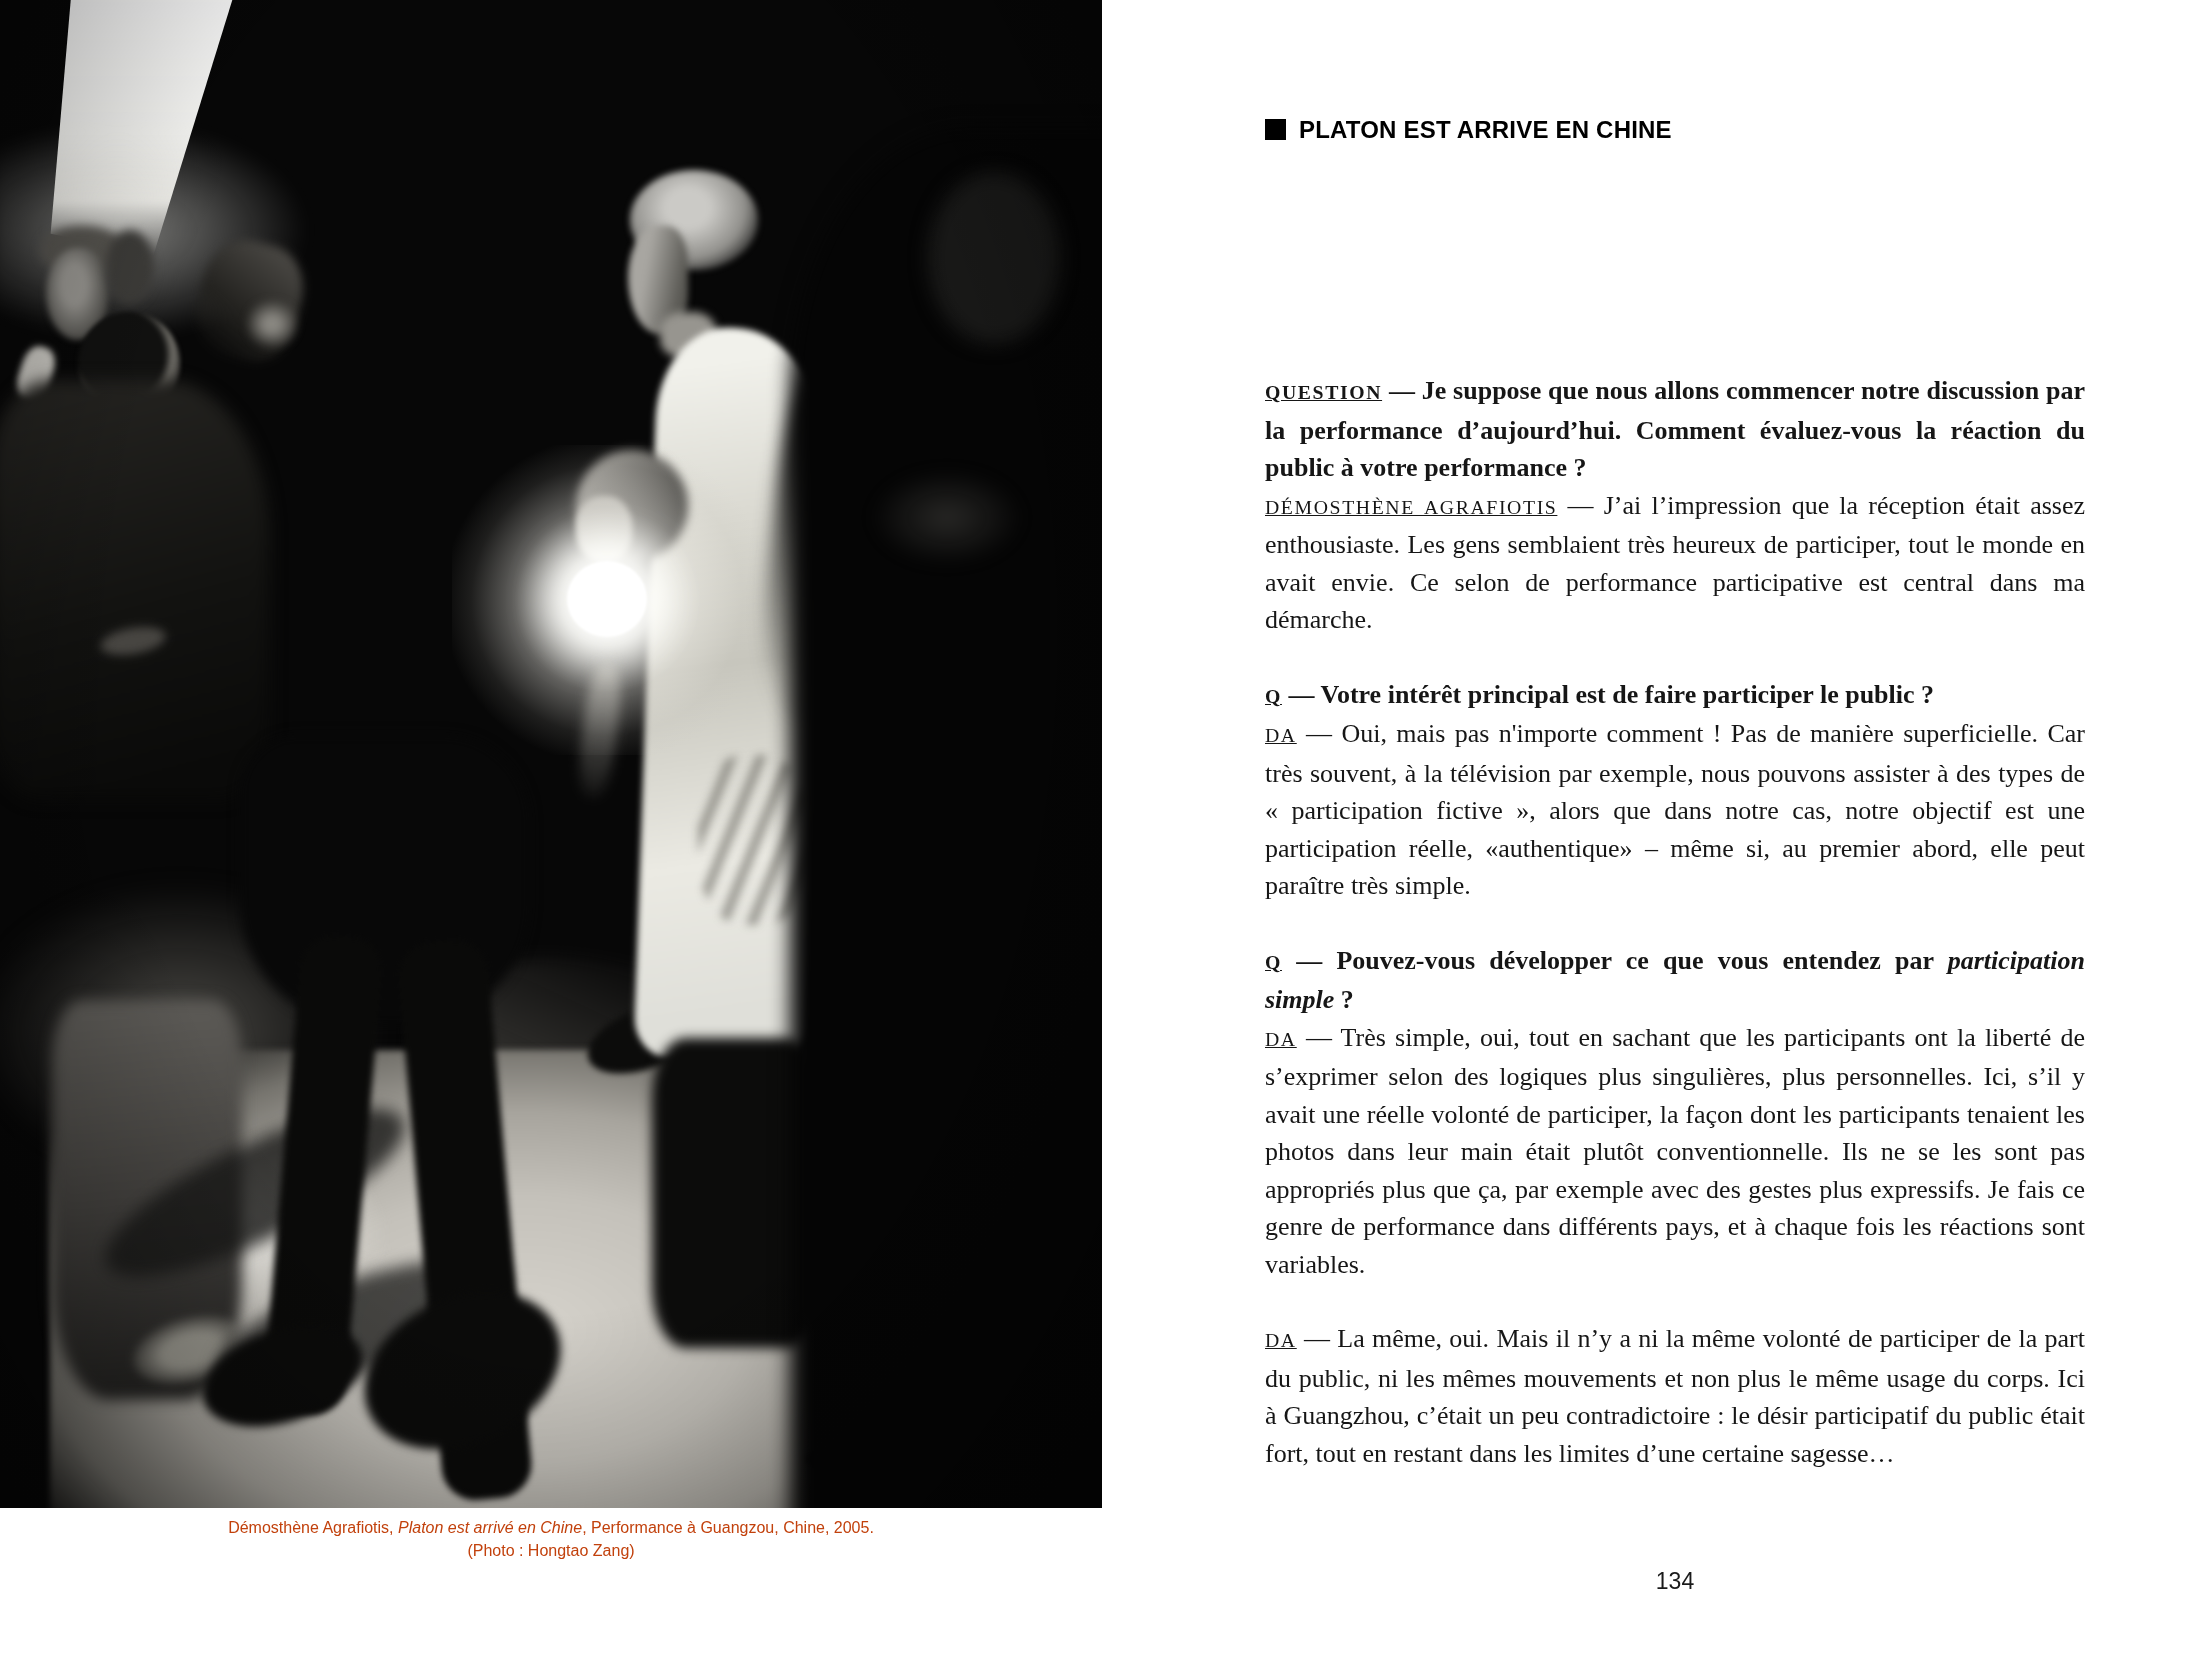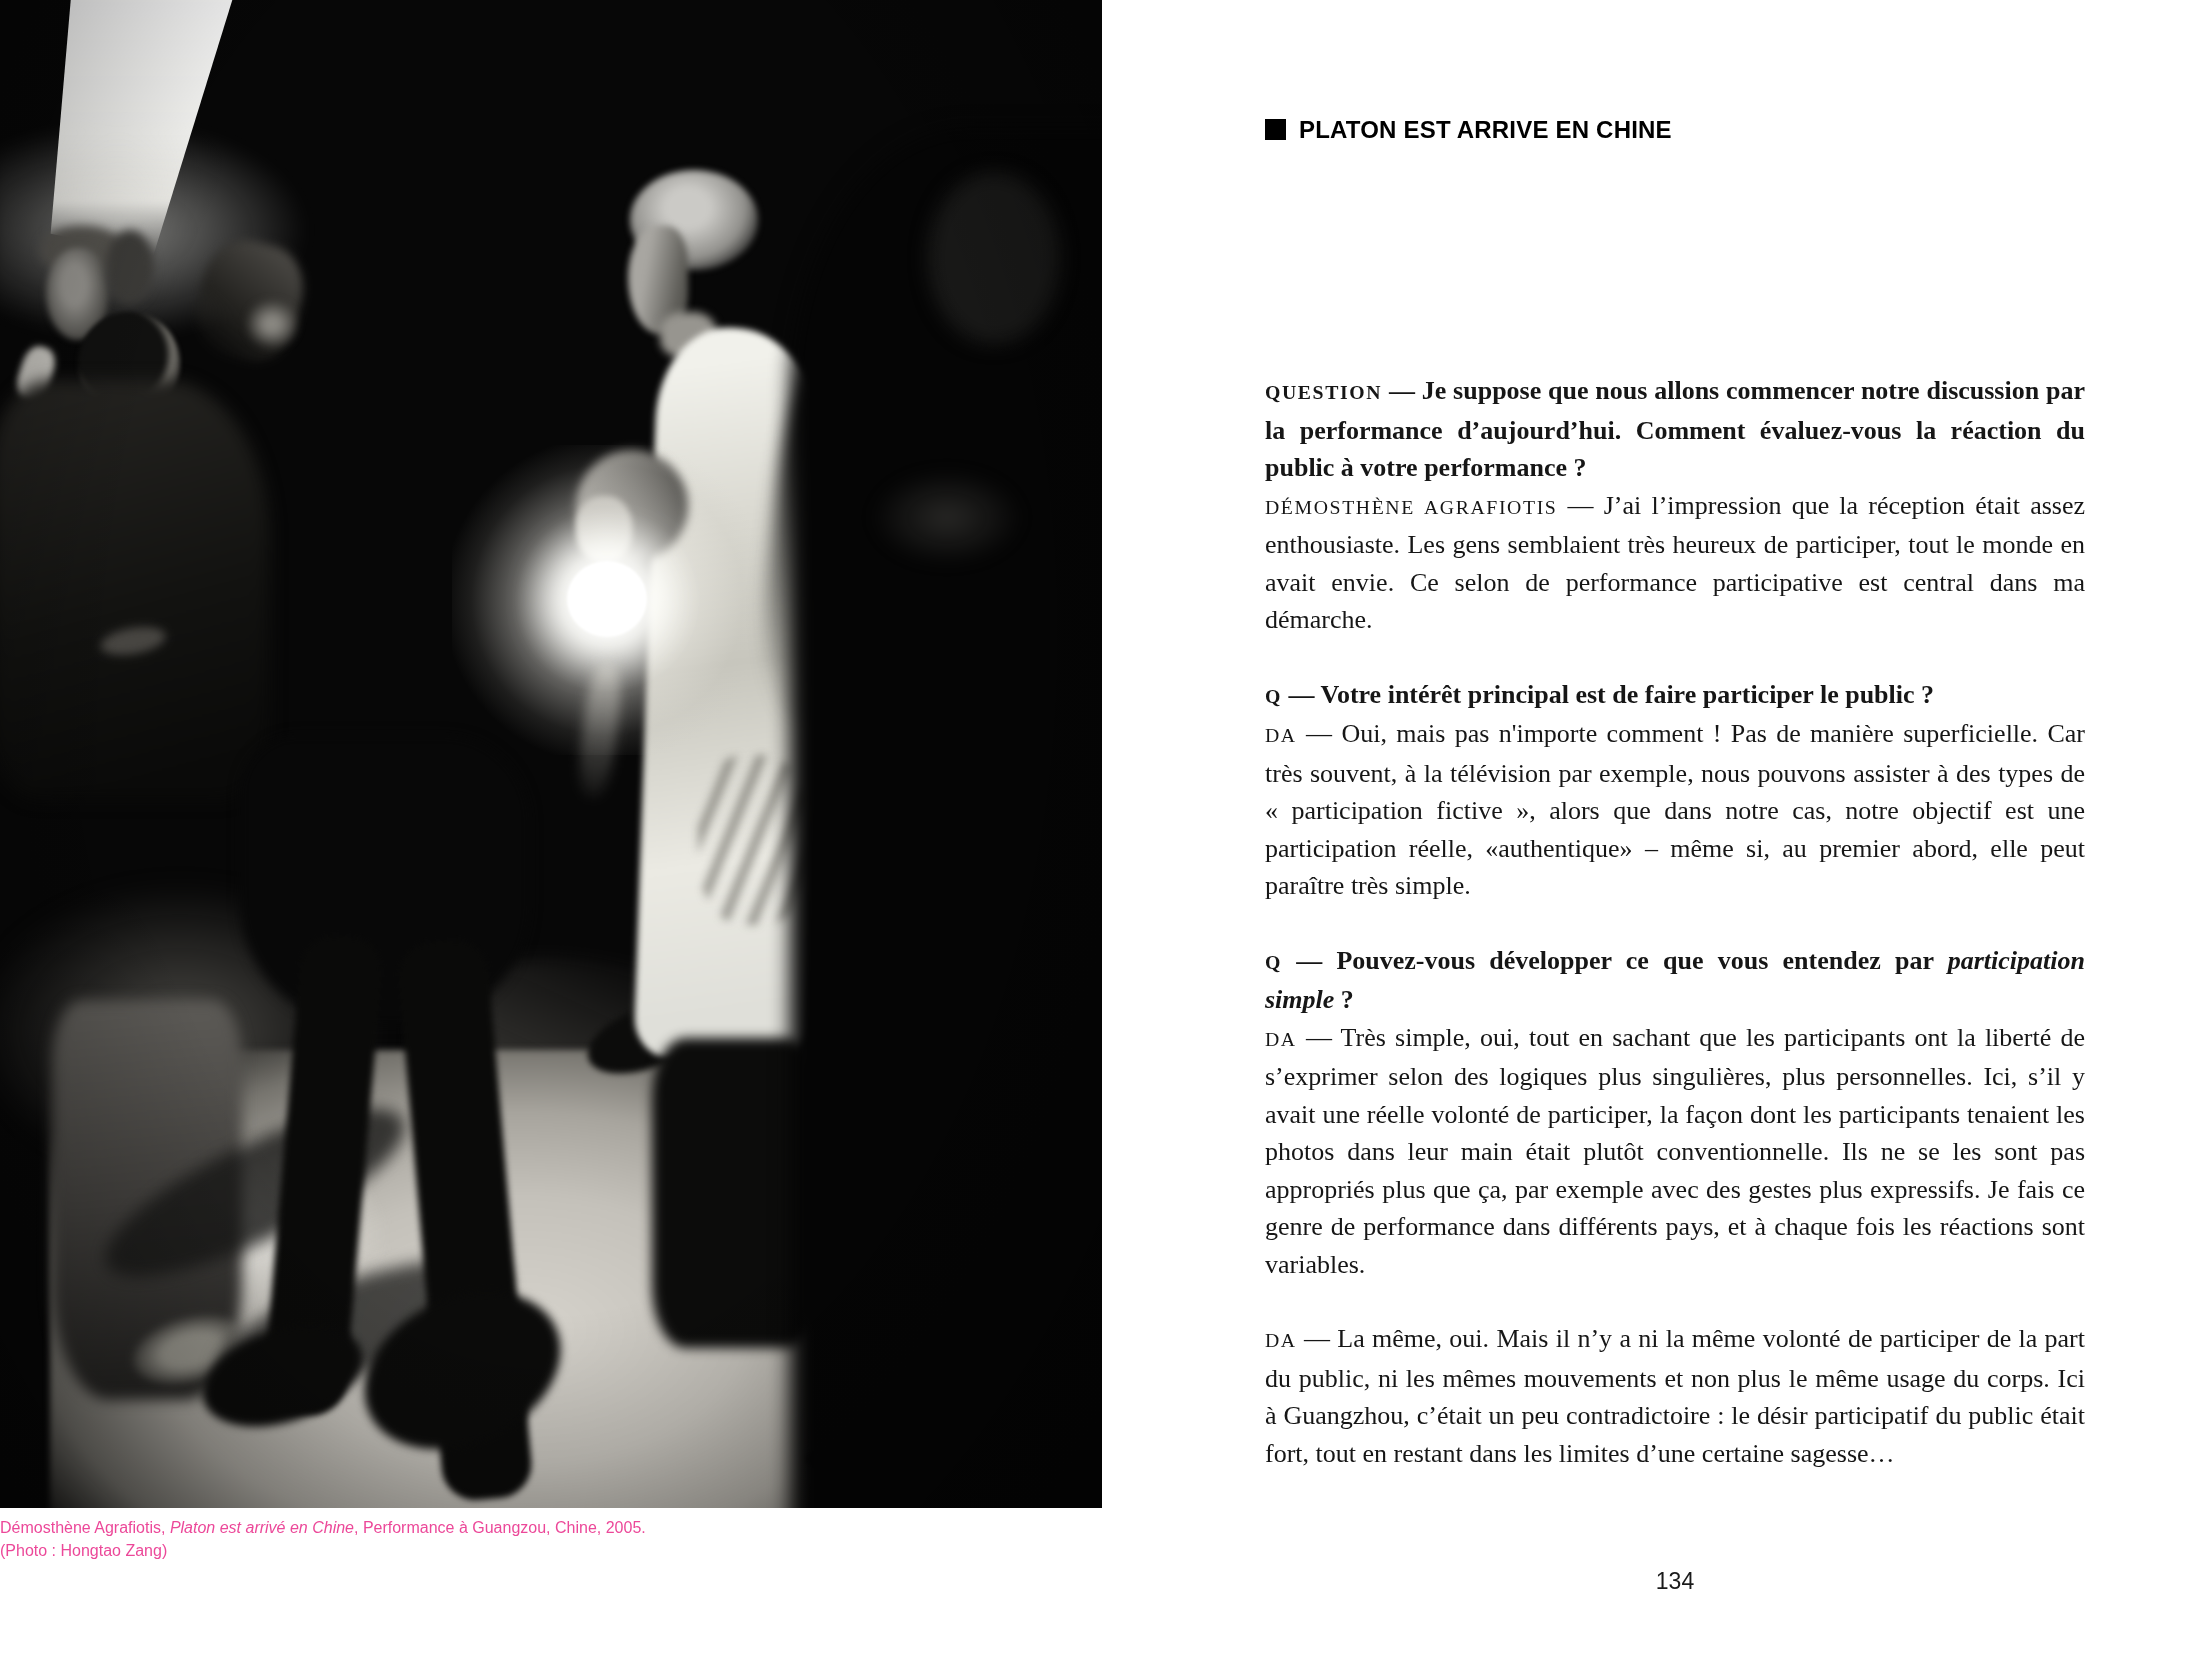--- a/index.html
+++ b/index.html
@@ -120,22 +120,22 @@
   .c-shoe-a { left:200px; top:1330px; width:165px; height:92px; border-radius:50%; background:#0b0b0a;
     transform:rotate(-18deg); filter:blur(4px); }
   .c-shoe-b { left:360px; top:1298px; width:205px; height:145px; border-radius:50%; background:#0b0b0a;
     transform:rotate(-25deg); filter:blur(5px); }
 
   .vignette { left:0; top:0; width:100%; height:100%;
     background:radial-gradient(ellipse at 50% 42%, rgba(0,0,0,0) 55%, rgba(0,0,0,0.45) 100%); }
 
   
   .fig-caption {
-    position:absolute; left:0; top:1516px; width:1102px; text-align:left;
-    font-family:"Liberation Sans", sans-serif; font-size:16px; line-height:23px; color:#ec4899;
+    position:absolute; left:0; top:1516px; width:1102px; text-align:center;
+    font-family:"Liberation Sans", sans-serif; font-size:16px; line-height:23px; color:#c2410c;
   }
   .fig-caption .seg-italic { font-style:italic; }
 
   
   .text-col { position:absolute; left:1265px; top:0; width:820px; height:1184px; }
   .heading {
     position:absolute; left:0; top:116px; width:820px;
     font-family:"Liberation Sans", sans-serif; font-weight:700; font-size:24px;
     letter-spacing:0.2px; color:#000; white-space:nowrap;
   }
@@ -144,21 +144,21 @@
     margin-right:13px; vertical-align:-2px;
   }
   .dialogue {
     position:absolute; left:0; top:372px; width:820px;
     font-size:26px; line-height:37.5px; color:#161616;
     text-align:justify; hyphens:none;
   }
   .exchange { margin-bottom:37px; }
   .para { margin:0; }
   .para.question { font-weight:600; }
-  .seg-label { font-size:0.76em; letter-spacing:1.6px; }
+  .seg-label { font-size:0.76em; letter-spacing:1.6px;text-decoration:underline; }
   .seg-italic { font-style:italic; }
   .page-num {
     position:absolute; left:0; top:1568px; width:820px; text-align:center;
     font-family:"Liberation Sans", sans-serif; font-size:23px; font-weight:400; color:#1a1a1a;
   }
 </style>
 </head>
 <body>
 
 <div class="page">

